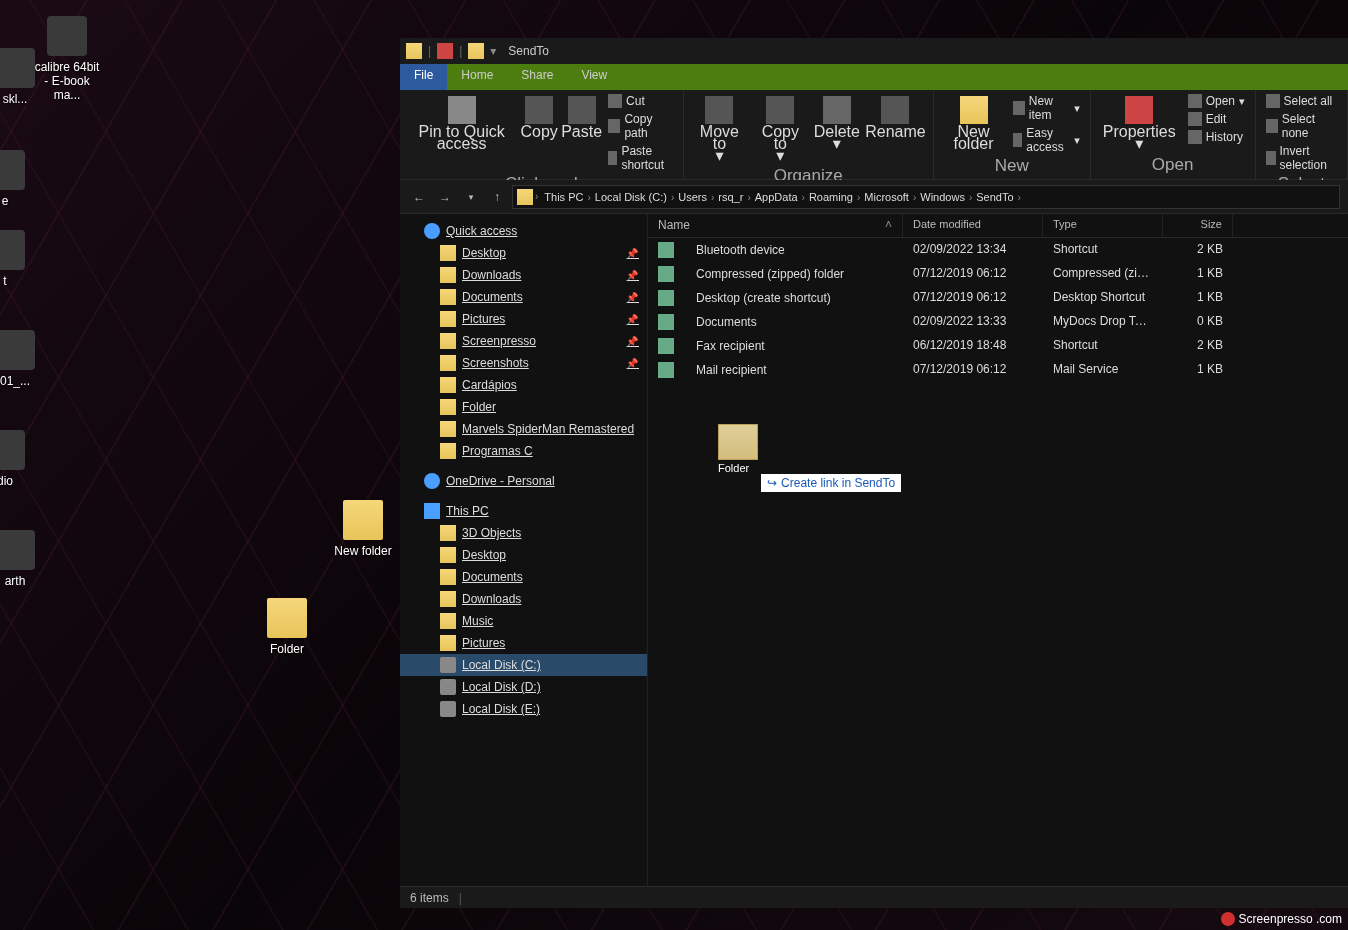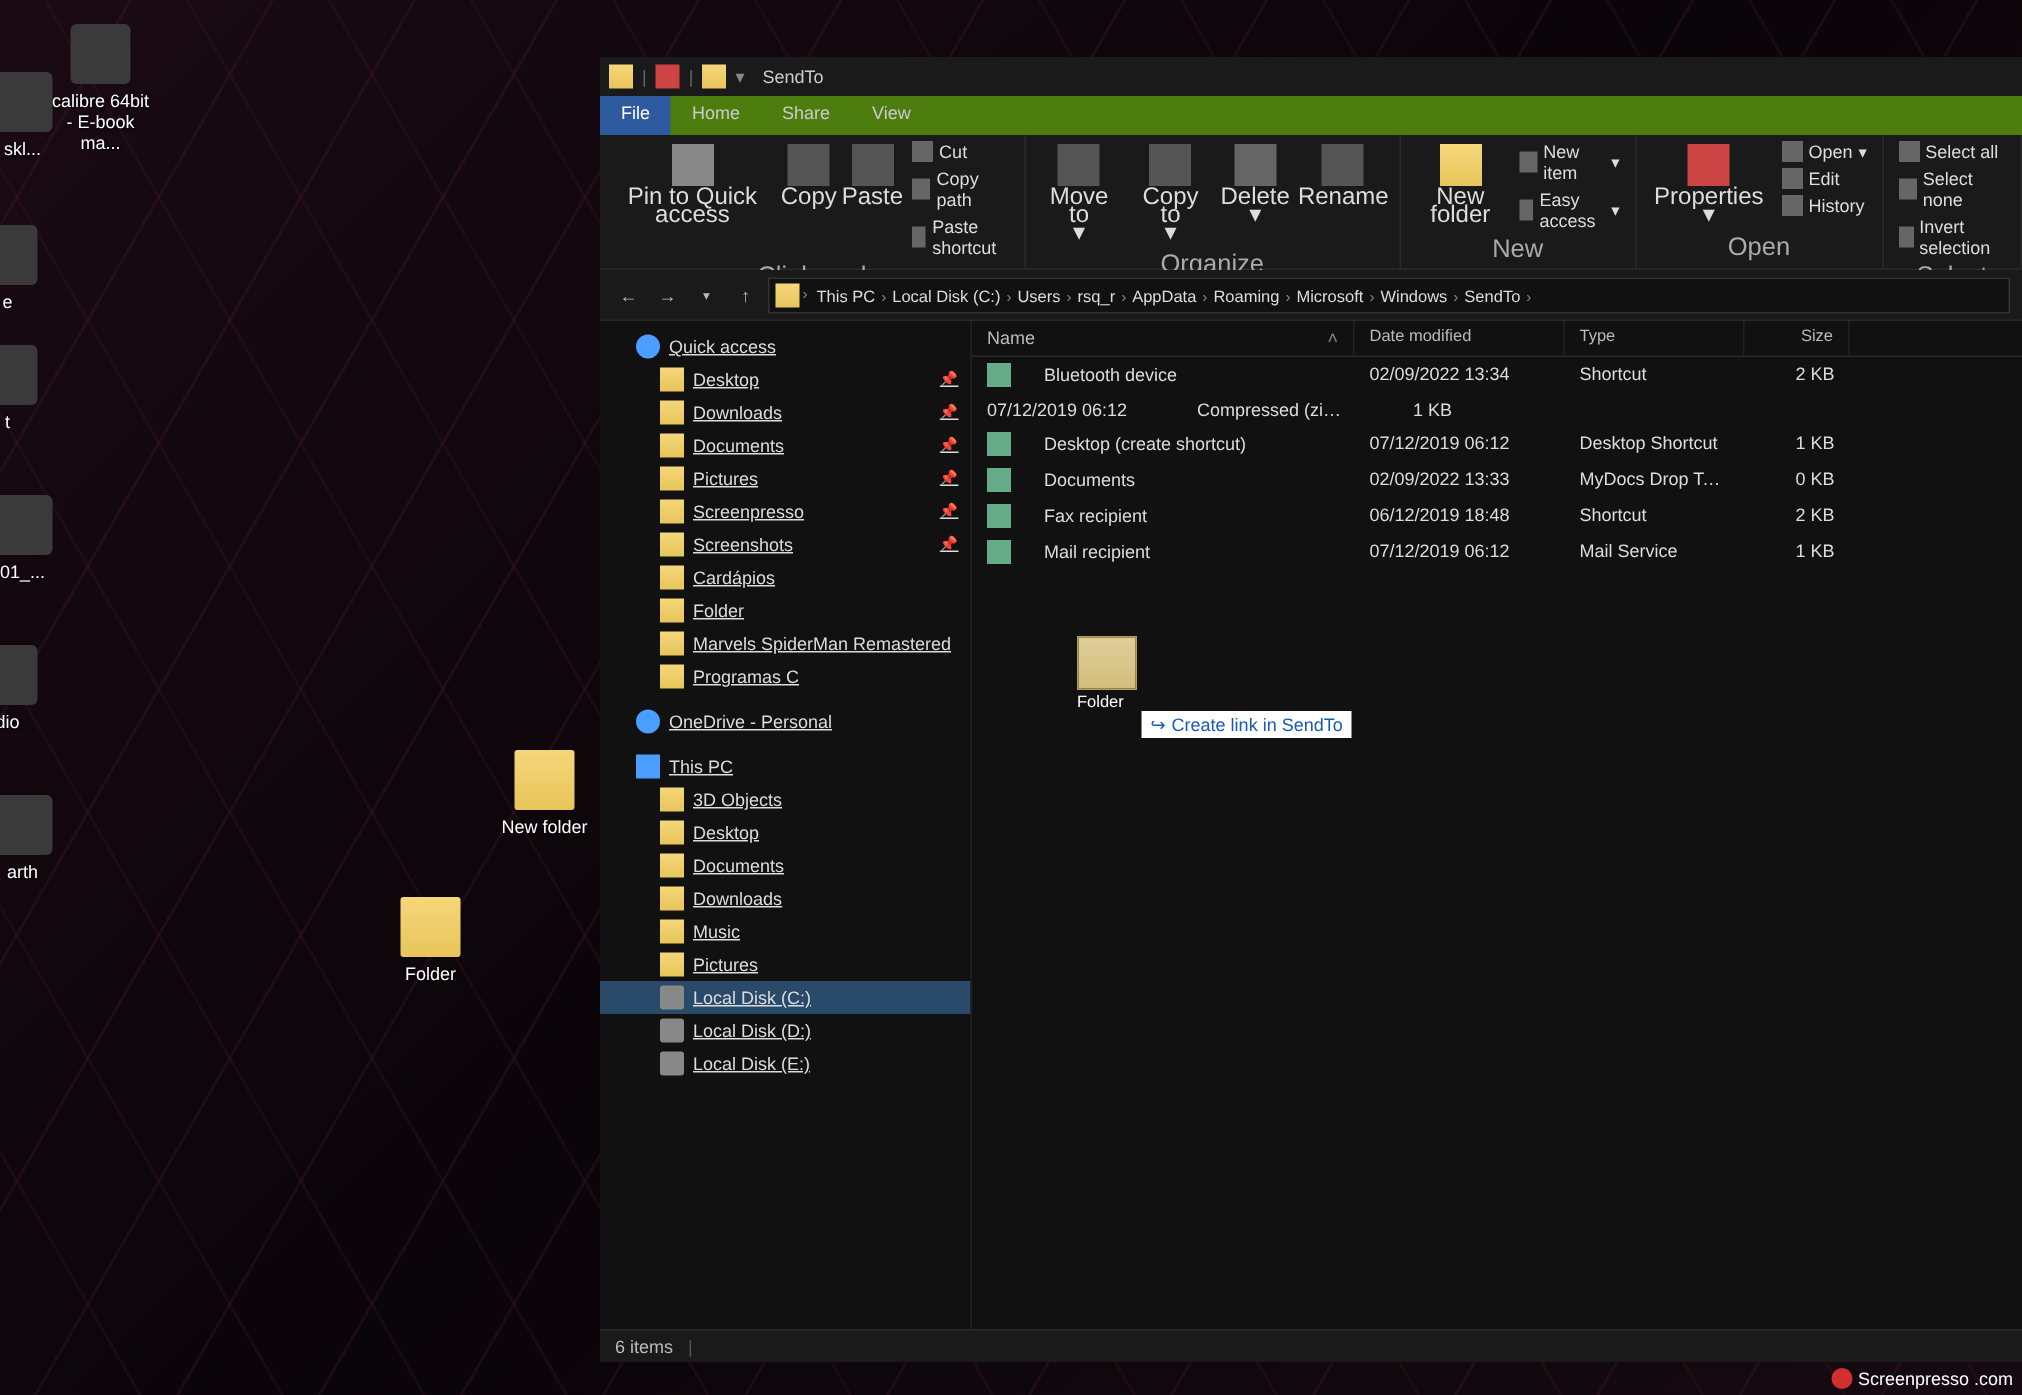--- a/index.html
+++ b/index.html
@@ -389,20 +389,24 @@
           <div class="row">
             <div class="cell name">
               <div class="ficon"></div>
               <span>Bluetooth device</span>
             </div>
             <div class="cell date">02/09/2022 13:34</div>
             <div class="cell type">Shortcut</div>
             <div class="cell size">2 KB</div>
           </div>
           <div class="row">
+            <div class="cell name">
+              <div class="ficon"></div>
+              <span>Compressed (zipped) folder</span>
+            </div>
             <div class="cell date">07/12/2019 06:12</div>
             <div class="cell type">Compressed (zipp...</div>
             <div class="cell size">1 KB</div>
           </div>
           <div class="row">
             <div class="cell name">
               <div class="ficon"></div>
               <span>Desktop (create shortcut)</span>
             </div>
             <div class="cell date">07/12/2019 06:12</div>

